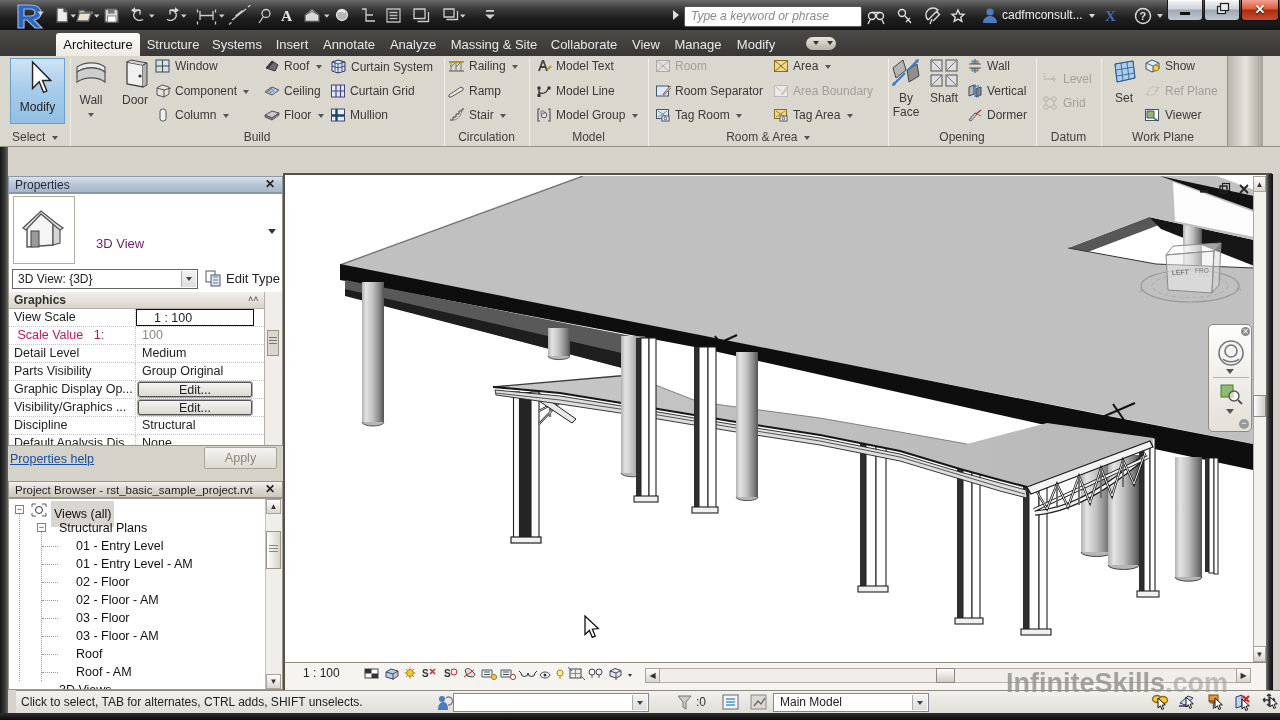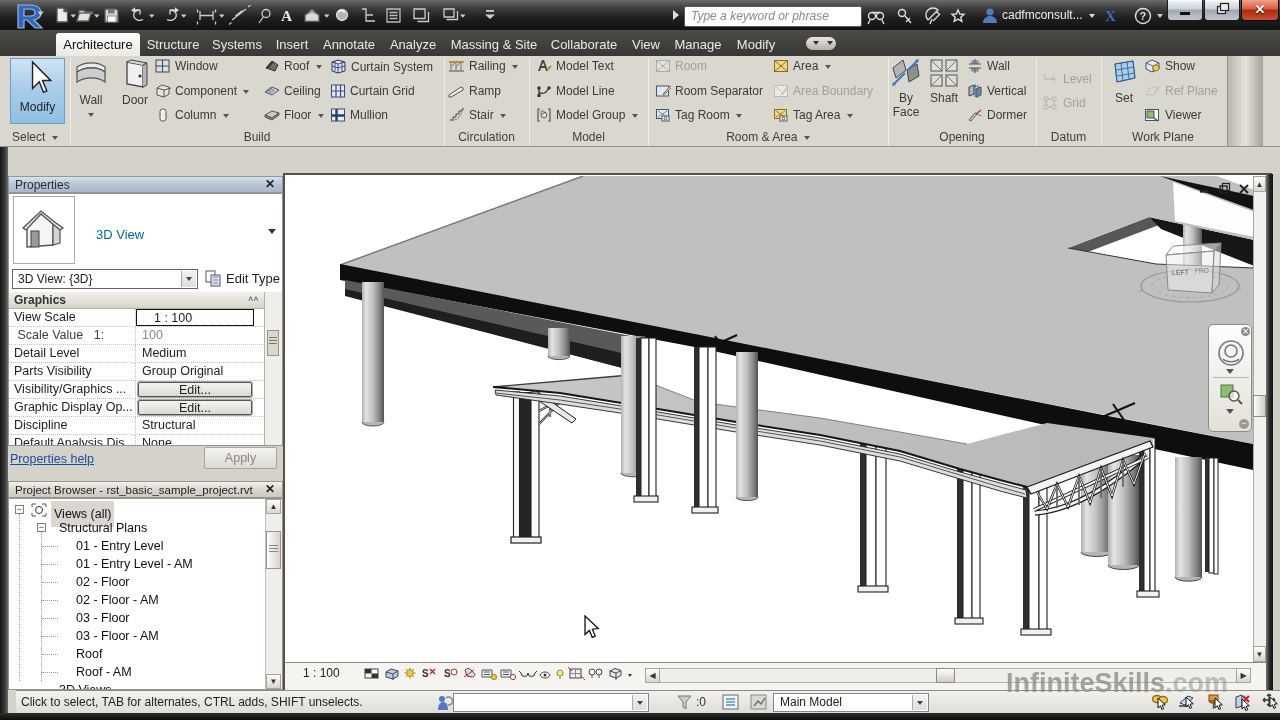--- a/index.html
+++ b/index.html
@@ -331,44 +331,44 @@
  <div class="ptitle" style="top:29px">Properties</div>
  <div class="closex" style="left:265px;top:30px">✕</div>
  <div class="abs" style="left:8px;top:46px;width:275px;height:253px;background:#fff;border:1px solid #9a958b"></div>
  <div class="abs" style="left:13px;top:49px;width:62px;height:68px;background:#fff;border:1px solid #b0aca2"></div>
  <svg class="abs" style="left:20px;top:56px" width="48" height="50" viewBox="0 0 48 50">
    <path d="M7 22 L21 10 L33 20 L33 42 L7 44 Z" fill="#f5f5f5" stroke="#555" stroke-width="1.4"></path>
    <path d="M33 20 L40 24 L40 40 L33 42 Z" fill="#d5d5d5" stroke="#555" stroke-width="1.2"></path>
    <path d="M3 25 L21 8 L36 20 L43 25 L40 27 L34 22 L21 11 L6 27 Z" fill="#e2e2e2" stroke="#555" stroke-width="1.3"></path>
    <rect x="11" y="28" width="8" height="16" fill="#9a9a9a" stroke="#444"></rect>
  </svg>
- <div class="abs" style="left:96px;top:80px;font-size:13px;color:#0369a1">3D View</div>
+ <div class="abs" style="left:96px;top:89px;font-size:13px;color:#701a75">3D View</div>
  <div class="abs" style="left:268px;top:82px;width:0;height:0;border-left:4px solid transparent;border-right:4px solid transparent;border-top:5px solid #333"></div>
  <div class="combo" style="left:12px;top:122px;width:186px;height:20px;line-height:18px;padding-left:5px;border-color:#666">3D View: {3D}<span class="ca"></span></div>
  <svg class="abs" style="left:205px;top:123px" width="17" height="17" viewBox="0 0 17 17">
       <rect x="1" y="1" width="9" height="11" fill="#fff" stroke="#556"></rect>
       <rect x="6" y="5" width="9" height="11" fill="#dce6f0" stroke="#556"></rect>
       <path d="M8 7 h5 m-5 3 h5 m-5 3 h5" stroke="#667" stroke-width=".8"></path>
     </svg>
  <div class="abs" style="left:226px;top:124px;font-size:13px;color:#222">Edit Type</div>
 
  <div class="abs" style="left:9px;top:145px;width:256px;height:17px;background:linear-gradient(#f2f0ec,#d8d4cb);border-bottom:1px solid #b5b1a7;font-size:12px;font-weight:bold;color:#333;line-height:16px;padding-left:5px">Graphics</div>
  <div class="abs" style="left:248px;top:147px;font-size:9px;color:#444">˄˄</div>
  <div class="abs" style="left:264px;top:145px;width:18px;height:153px;background:#f0eeea;border-left:1px solid #b5b1a7"></div>
  <div class="abs" style="left:267px;top:183px;width:12px;height:26px;background:#dad7cf;border:1px solid #9a958b"></div>
  <div class="abs" style="left:269px;top:190px;width:8px;height:1px;background:#777"></div>
  <div class="abs" style="left:269px;top:193px;width:8px;height:1px;background:#777"></div>
  <div class="abs" style="left:269px;top:196px;width:8px;height:1px;background:#777"></div>
  <div class="abs" id="proptable" style="left:9px;top:162px;width:255px;height:136px;overflow:hidden">
   <div class="prow"><span class="pl">View Scale</span><span class="pr" style="border:1px solid #111;margin:0;padding-left:17px;height:17px;line-height:16px">1 : 100</span></div>
-  <div class="prow"><span class="pl" style="color:#404040">&nbsp;Scale Value&nbsp;&nbsp;&nbsp;1:</span><span class="pr" style="color:#8a8780">100</span></div>
+  <div class="prow"><span class="pl" style="color:#be185d">&nbsp;Scale Value&nbsp;&nbsp;&nbsp;1:</span><span class="pr" style="color:#8a8780">100</span></div>
   <div class="prow"><span class="pl">Detail Level</span><span class="pr">Medium</span></div>
   <div class="prow"><span class="pl">Parts Visibility</span><span class="pr">Group Original</span></div>
+  <div class="prow"><span class="pl">Graphic Display Op...</span><span class="pr pbtn">Edit...</span></div>
   <div class="prow"><span class="pl">Visibility/Graphics ...</span><span class="pr pbtn">Edit...</span></div>
-  <div class="prow"><span class="pl">Graphic Display Op...</span><span class="pr pbtn">Edit...</span></div>
   <div class="prow"><span class="pl">Discipline</span><span class="pr">Structural</span></div>
   <div class="prow"><span class="pl">Default Analysis Dis...</span><span class="pr">None</span></div>
  </div>
  <div class="abs" style="left:10px;top:305px;font-size:12.5px;color:#1b4fa0;text-decoration:underline">Properties help</div>
  <div class="abs" style="left:204px;top:300px;width:73px;height:22px;background:linear-gradient(#f5f4f1,#dcd9d1);border:1px solid #a8a49a;border-radius:2px;text-align:center;font-size:12.5px;color:#8a8780;line-height:20px">Apply</div>
 
  <div class="ptitle" style="top:334px;background:linear-gradient(#f4f3f0,#dcd9d2 45%,#ccc8bf);border-color:#9a958b;color:#222;font-size:11.5px">Project Browser - rst_basic_sample_project.rvt</div>
  <div class="closex" style="left:265px;top:335px">✕</div>
  <div class="abs" style="left:8px;top:351px;width:275px;height:192px;background:#fff;border:1px solid #9a958b;overflow:hidden">
   <div id="tree" style="position:relative;font-size:12.5px;color:#111;width:275px;height:192px">

